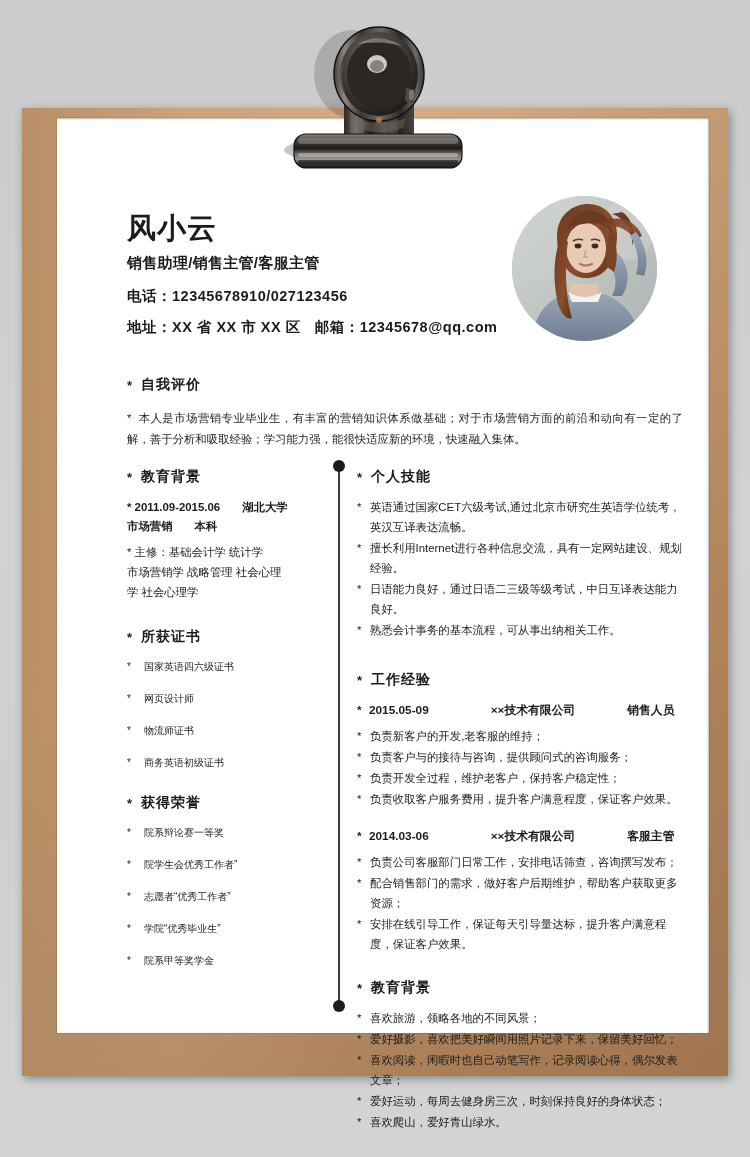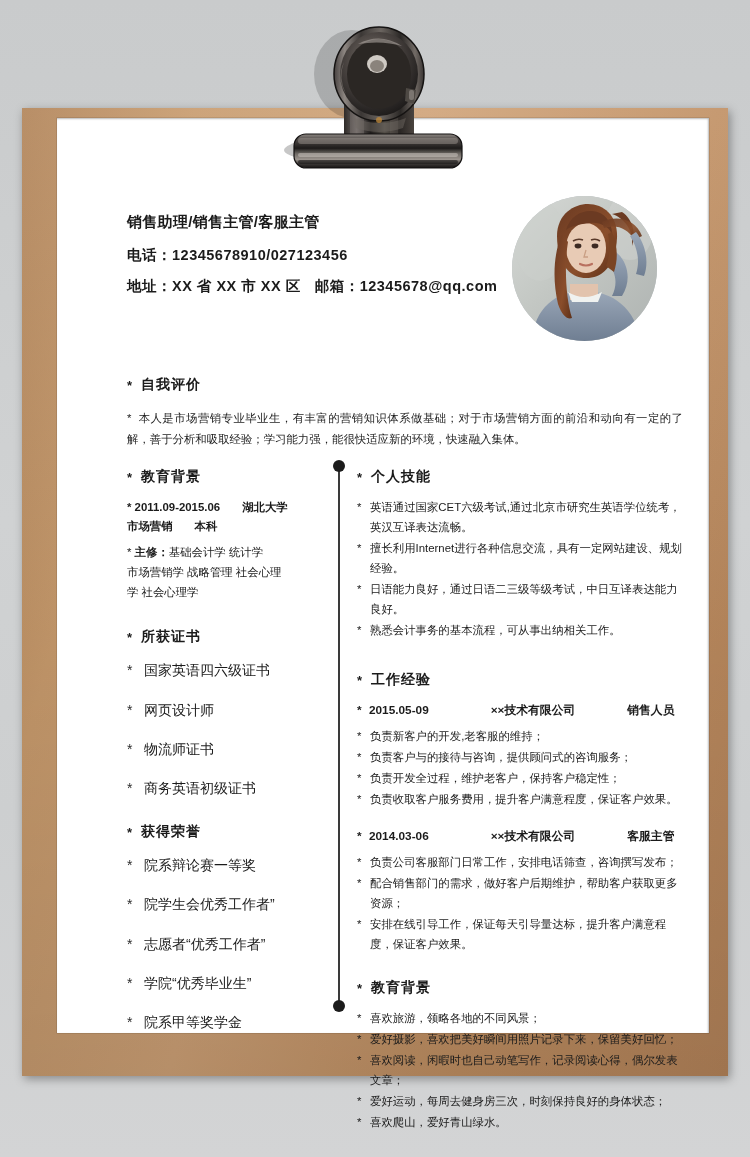--- a/index.html
+++ b/index.html
@@ -168,23 +168,23 @@
     font-size: 11.4px;
     font-weight: 700;
     line-height: 1.65;
     margin-bottom: 7px;
   }
   .edu-head .gap2 { display: inline-block; width: 22px; }
   .edu-major {
     font-size: 11.4px;
     line-height: 1.75;
   }
-  .edu-major .lbl { font-weight: 700; }
+  .edu-major .lbl { font-weight: 400; }
   .li {
-    font-size: 14px;
+    font-size: 10px;
     line-height: 1.8;
     margin-bottom: 1px;
   }
   .li .ast {
     display: inline-block;
     width: 13px;
     color: #2a2a2a;
   }
   .li-sp { margin-bottom: 14px; }
   .li-sp .ast { width: 17px; }
@@ -211,20 +211,21 @@
 <body>
 
 <div class="scene">
 
   <div class="clipboard">
 
     <div class="paper">
       <div class="resume">
 
         <div class="header">
+          <div class="name">风小云</div>
           <div class="subtitle">销售助理/销售主管/客服主管</div>
           <div class="contact-line"><span>电话：</span><span>12345678910/027123456</span></div>
           <div class="contact-line"><span>地址：</span><span>XX 省 XX 市 XX 区</span><span class="sp"></span><span>邮箱：</span><span>12345678@qq.com</span></div>
         </div>
 
         <div class="avatar">
           <svg width="145" height="145" viewBox="0 0 145 145">
             <defs>
               <linearGradient id="wall" x1="0" y1="0" x2="1" y2="1">
                 <stop offset="0%" stop-color="#d6d9d6"></stop>

